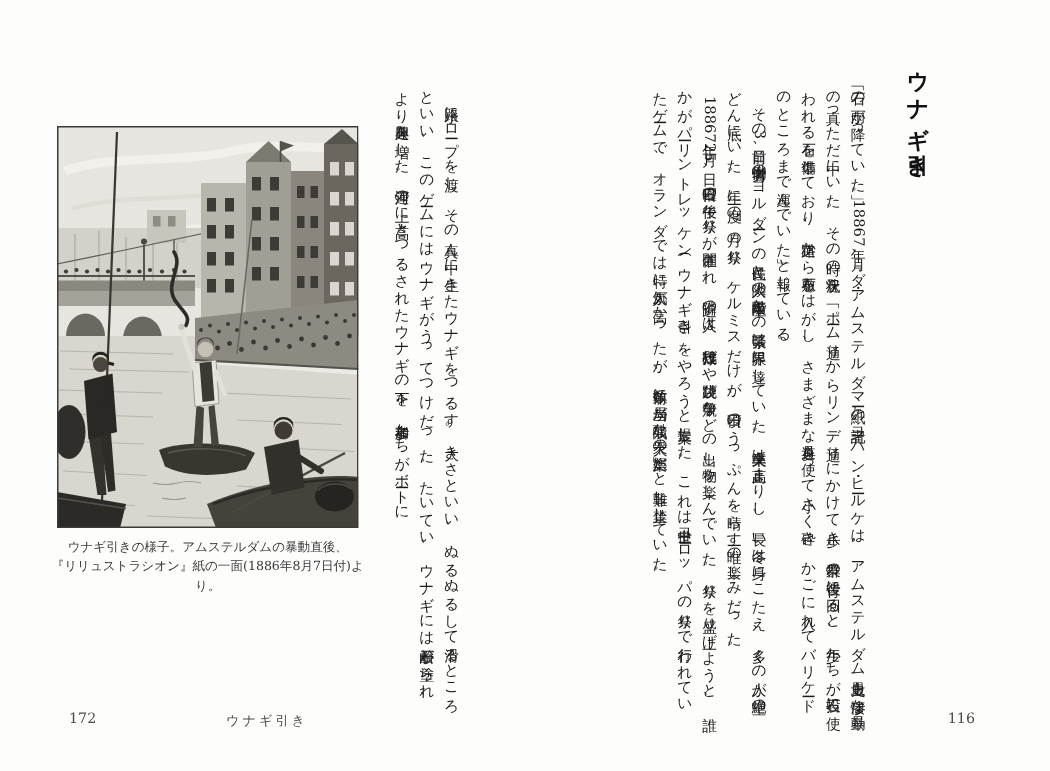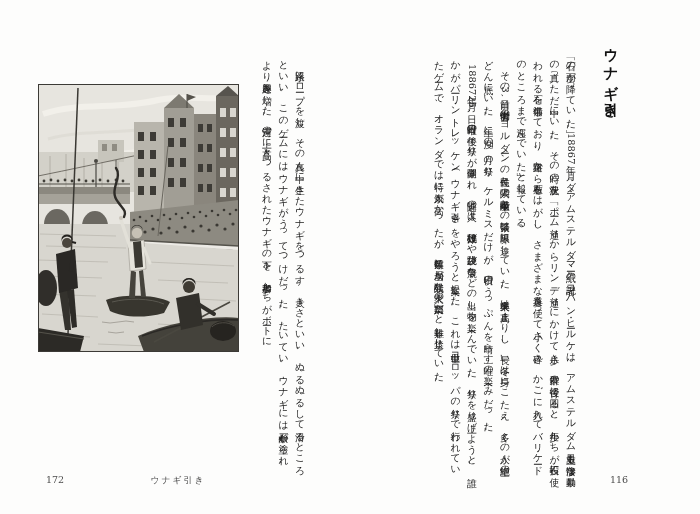--- a/index.html
+++ b/index.html
@@ -26,21 +26,21 @@
   p.indent{text-indent:1em;}
   .illustration{
     position:absolute;left:38px;top:84px;width:201px;height:268px;
   }
   .caption{
     position:absolute;left:28px;top:358px;width:221px;
     text-align:center;font-size:8.4px;line-height:13px;color:#3a3a3a;
   }
   .pagenum{position:absolute;top:474px;font-size:9.5px;color:#4b4b4b;}
   .pn-left{left:46px;}
-  .pn-right{left:610px;width:40px;text-align:left;}
+  .pn-right{left:610px;width:40px;text-align:right;}
   .running-title{
     position:absolute;top:475px;left:133px;width:90px;text-align:center;
     font-size:8.8px;letter-spacing:2px;color:#4b4b4b;
   }
 </style>
 </head>
 <body>
 
 <div class="spread">
 
@@ -245,17 +245,21 @@
       <path d="M160,220 L176,230" stroke="#32302b" stroke-width="4" stroke-linecap="round"></path>
       <circle cx="151" cy="203" r="6" fill="#3f3b33"></circle>
       <path d="M144.5,202 a6.5,6.5 0 0 1 13,0 l0,-3 a6.5,5 0 0 0 -13,0 Z" fill="#23211d"></path>
       <ellipse cx="185" cy="247" rx="13" ry="10" fill="#262420"></ellipse>
       <path d="M174,243 a13,8 0 0 1 22,-1" stroke="#4e4b44" stroke-width="1" fill="none"></path>
 
       <rect x="0.5" y="0.5" width="200" height="267" fill="none" stroke="#3c3a36" stroke-width="1"></rect>
     </svg>
   </div>
 
+  <div class="caption">
+    <div>ウナギ引きの様子。アムステルダムの暴動直後、</div>
+    <div>『リリュストラシオン』紙の一面(1886年8月7日付)より。</div>
+  </div>
 
   <div class="pagenum pn-left">172</div>
   <div class="running-title">ウナギ引き</div>
 
 </div>
 
 </body></html>

